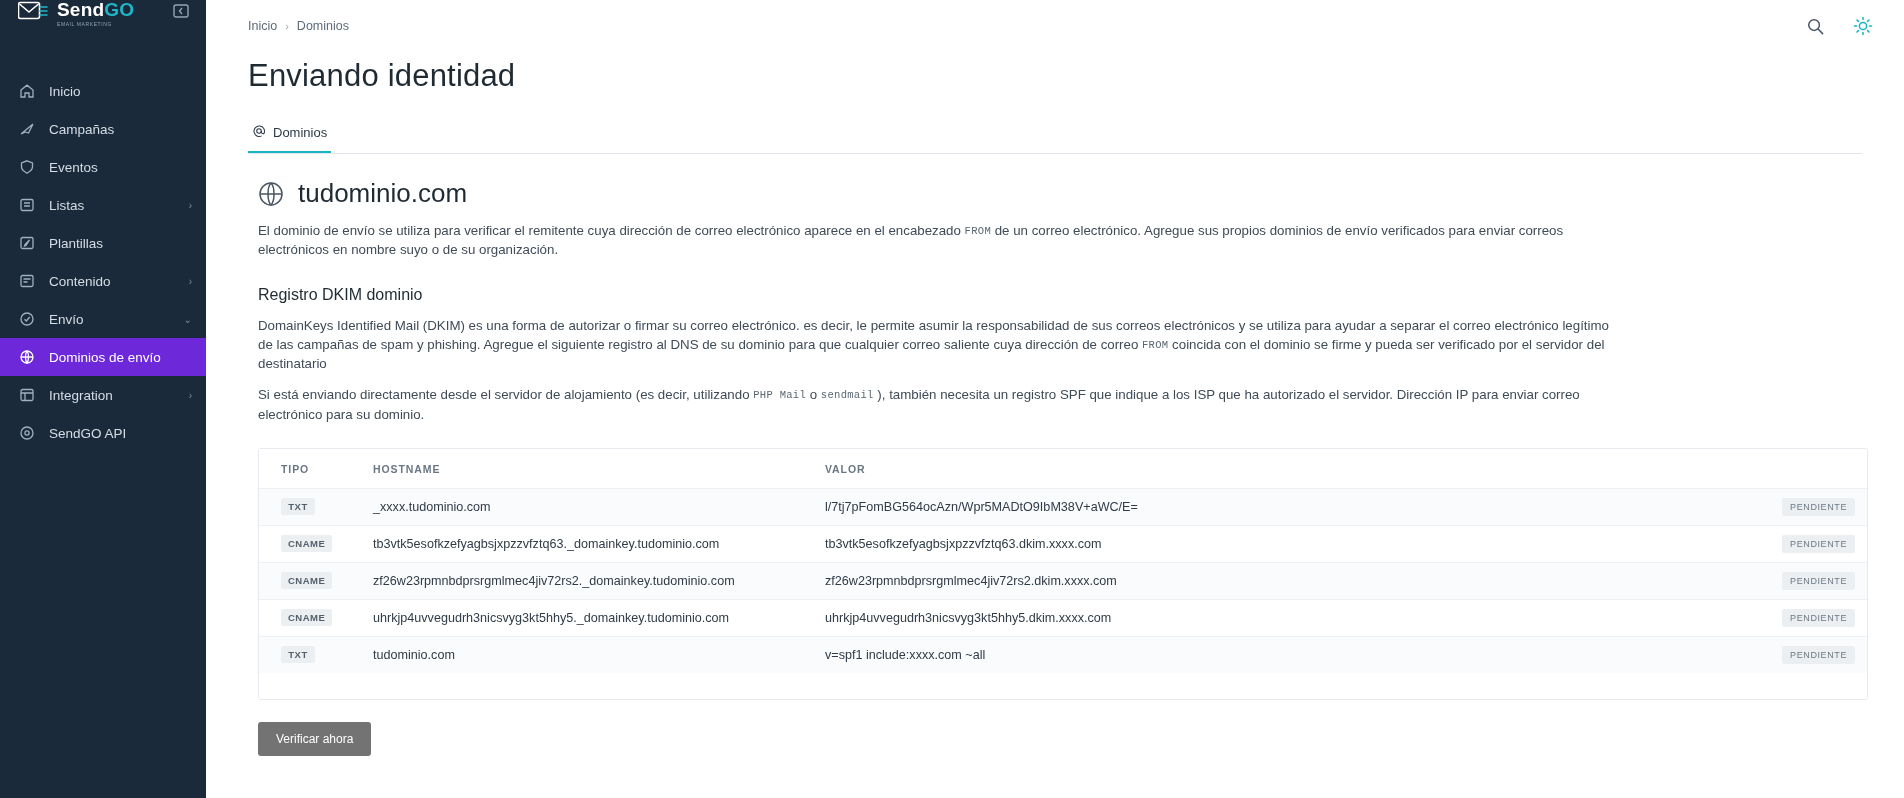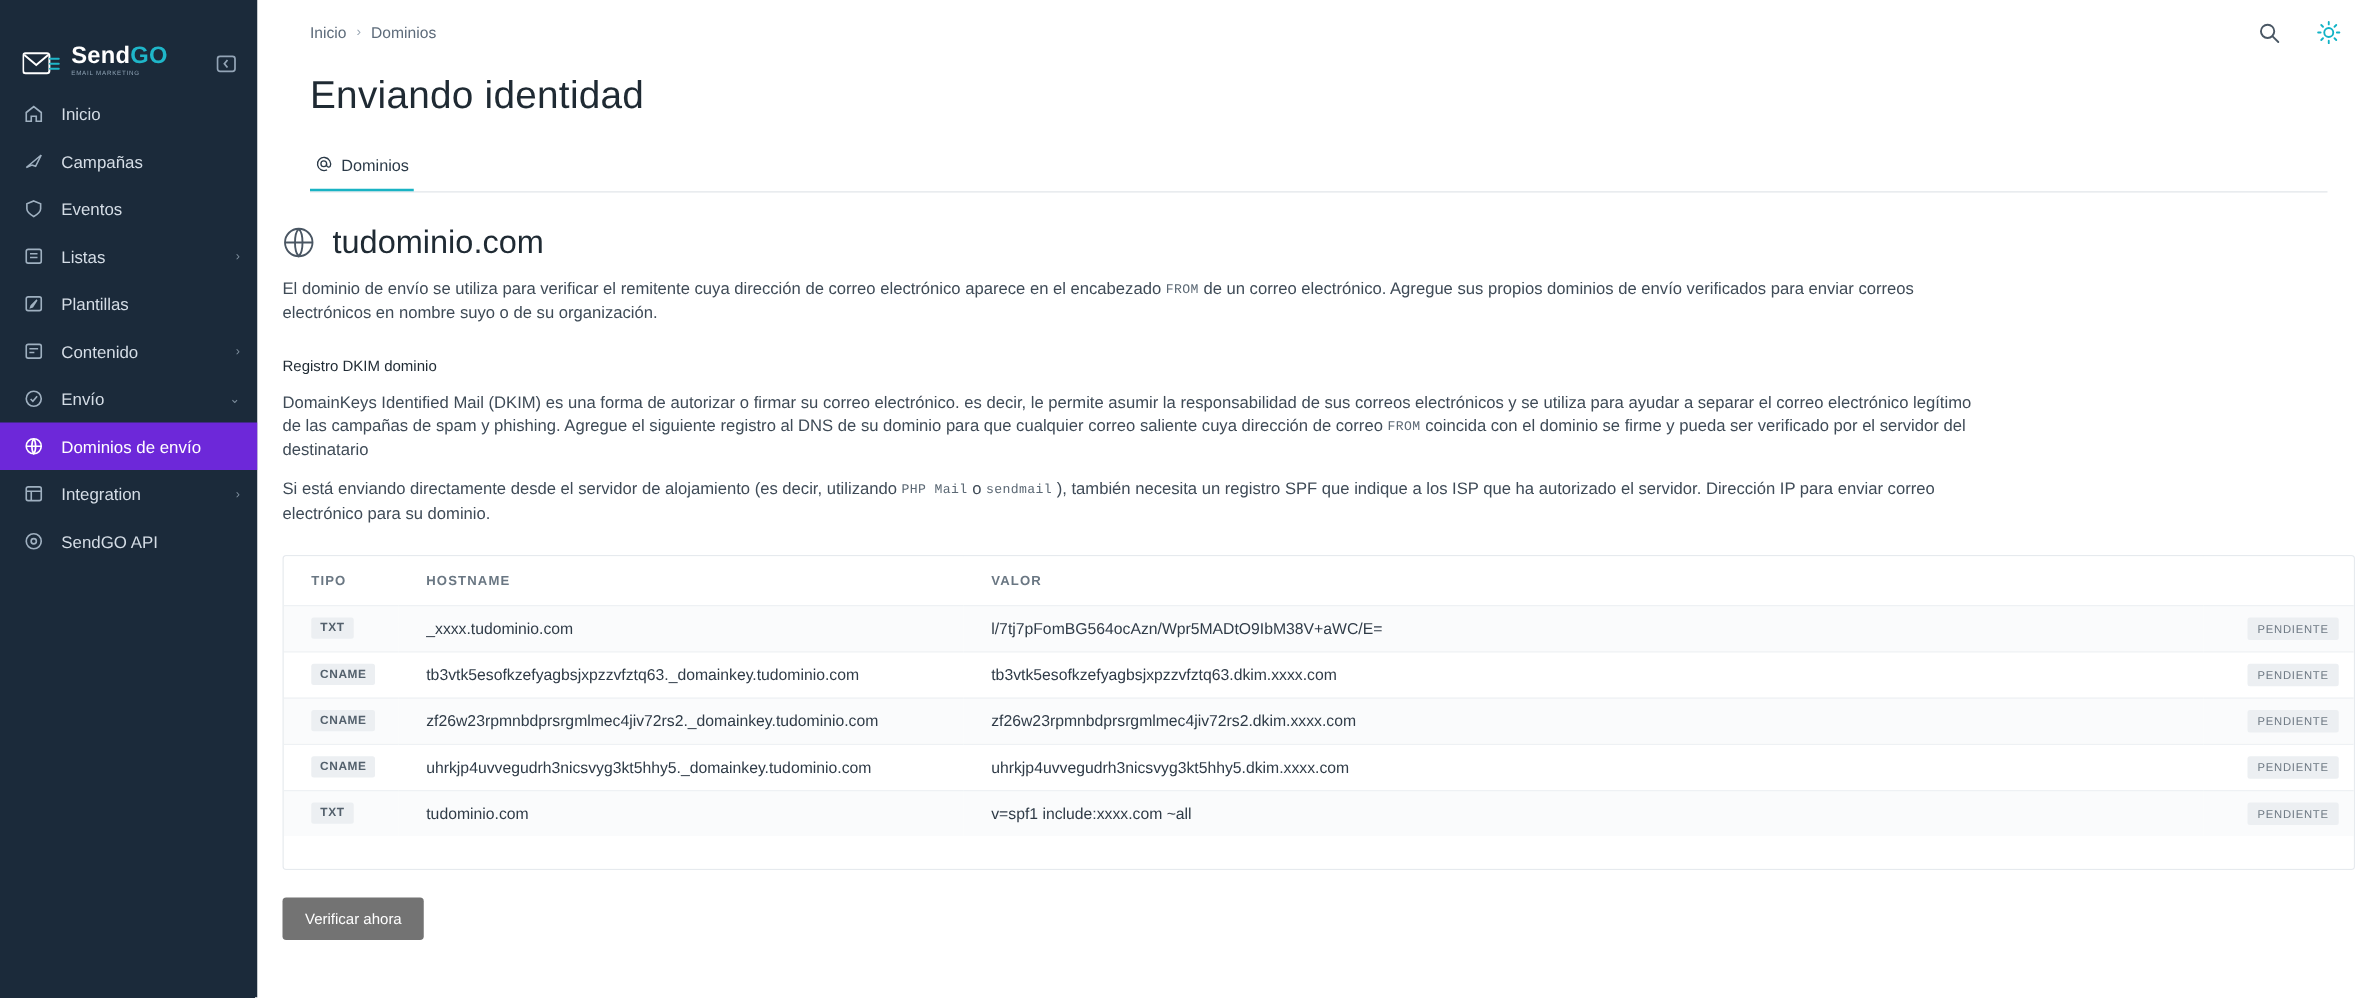--- a/index.html
+++ b/index.html
@@ -16,21 +16,21 @@
     width: 206px;
     min-width: 206px;
     height: 798px;
     background: #1b2a3a;
     color: #cfd8e3;
     position: relative;
   }
   .sb-brand {
     height: 62px;
     display: flex;
-    align-items: flex-end;
+    align-items: flex-start;
     padding: 0 14px 0 18px;
     gap: 9px;
   }
   .sb-logo-icon { width: 30px; height: 22px; position: relative; flex: 0 0 auto; }
   .sb-logo-icon svg { display:block; }
   .sb-brand-text { display: flex; flex-direction: column; line-height: 1; }
   .sb-brand-name { font-size: 19px; font-weight: 700; color: #ffffff; letter-spacing: .2px; }
   .sb-brand-name .go { color: #1fb6c9; }
   .sb-brand-sub { font-size: 5px; color: #8fa3b5; letter-spacing: .6px; margin-top: 3px; }
   .sb-collapse {
@@ -100,21 +100,21 @@
   .tab {
     display: flex; align-items: center; gap: 7px;
     font-size: 13px;
     color: #2b3a48;
     padding: 0 4px 10px 4px;
     border-bottom: 2px solid #19b3c4;
     cursor: pointer;
   }
   .tab .ic { color: #2b3a48; font-size: 13px; }
 
-  .content { padding: 0 20px; }
+  .content { padding: 0 36px; margin-left: 16px; }
 
   .domain-head {
     display: flex; align-items: center; gap: 14px;
     margin-top: 24px;
   }
   .domain-globe { color: #4a5663; width: 26px; height: 26px; display:flex;align-items:center;justify-content:center;}
   .domain-name { font-size: 26px; color: #1f2a33; font-weight: 400; }
 
   p.body {
     font-size: 13.3px;
@@ -124,21 +124,21 @@
     max-width: 1365px;
   }
   code.kw {
     font-family: "Liberation Mono", monospace;
     font-size: 10.5px;
     color: #5b6874;
     letter-spacing: .3px;
     vertical-align: 1px;
   }
   h2.sec {
-    font-size: 12px;
+    font-size: 16px;
     font-weight: 400;
     color: #1f2a33;
     margin-top: 26px;
   }
 
   
   .table-wrap {
     margin: 24px 0 0 0;
     border: 1px solid #e6eaee;
     border-radius: 3px;

